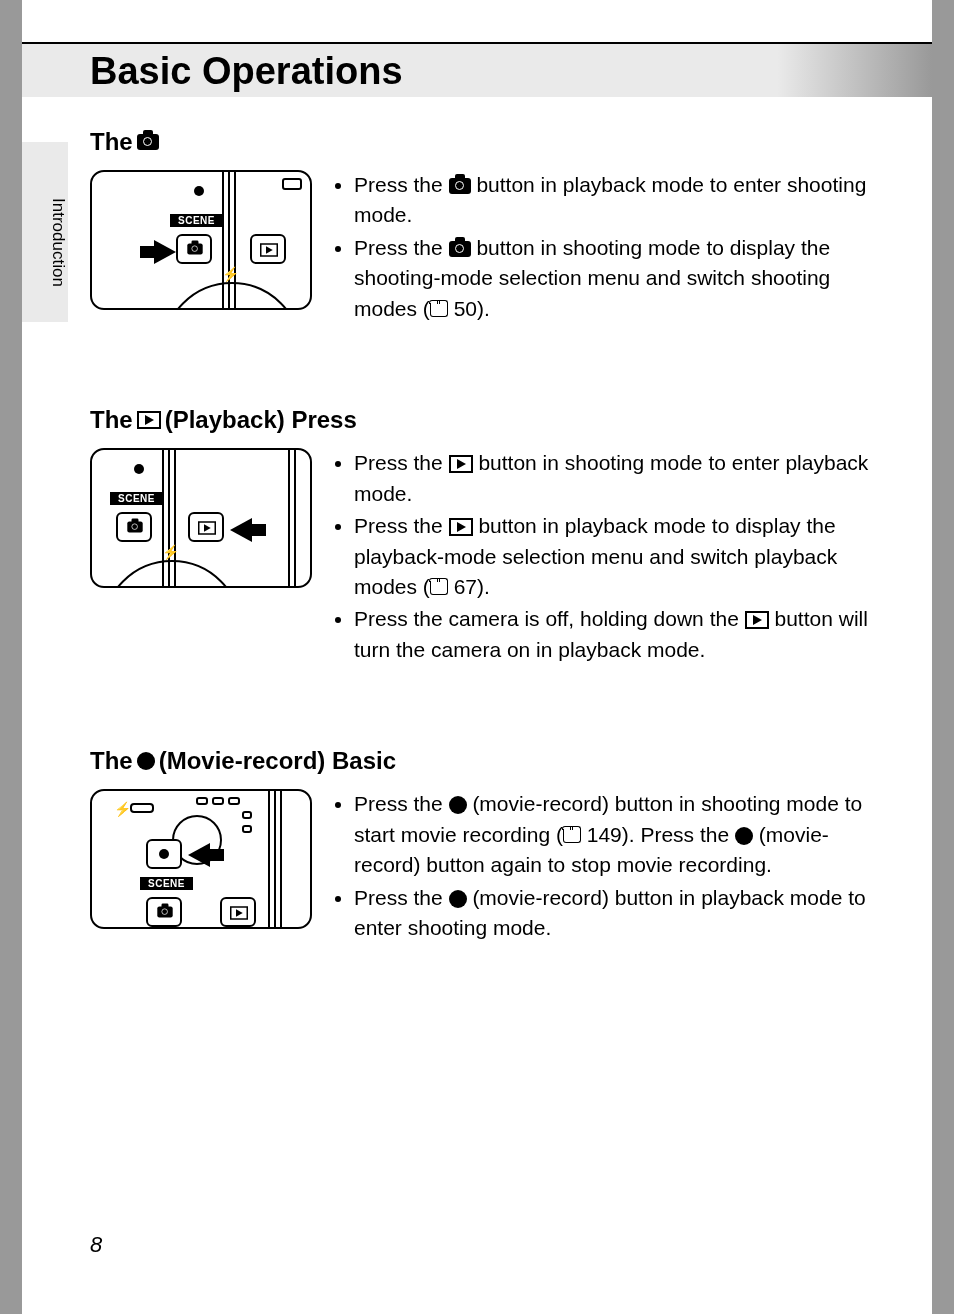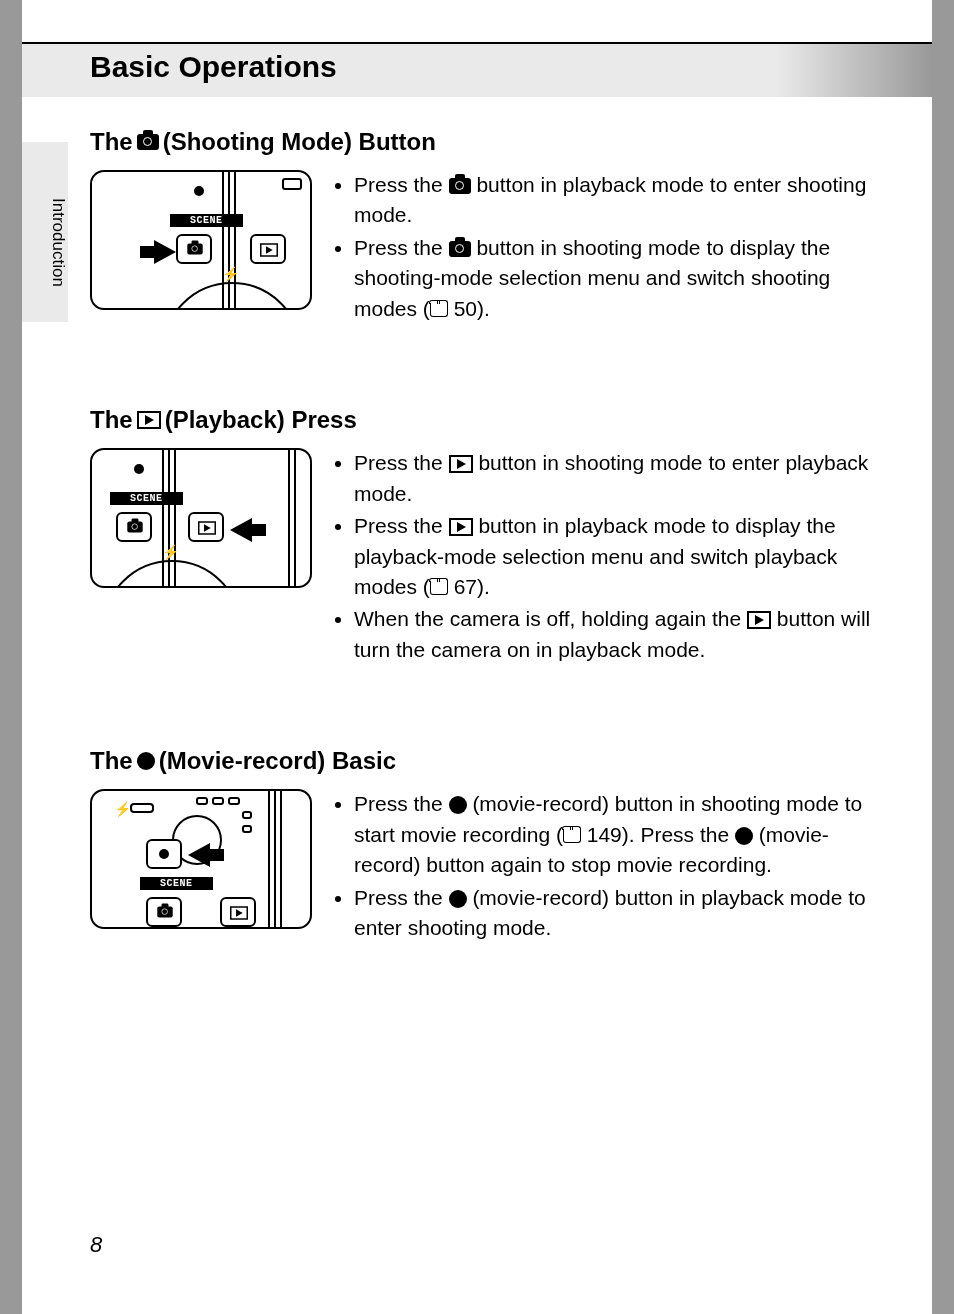--- a/index.html
+++ b/index.html
@@ -24,21 +24,21 @@
       top: 42px;
       width: 910px;
       height: 55px;
       background: linear-gradient(to right, #eaeaea 0%, #eaeaea 83%, #999 100%);
       border-top: 2px solid #000;
     }
     .header-title {
       position: absolute;
       left: 68px;
       top: 6px;
-      font-size: 30px;
+      font-size: 38px;
       font-weight: bold;
       color: #000;
     }
     .side-tab {
       position: absolute;
       left: 0;
       top: 142px;
       width: 46px;
       height: 180px;
       background: #eaeaea;
@@ -179,23 +179,22 @@
       border-radius: 6px;
       background: #fff;
     }
     .d-dot { position: absolute; width: 10px; height: 10px; background: #000; border-radius: 50%; }
     .d-scene {
       position: absolute;
       font-size: 10px;
       font-weight: bold;
       background: #000;
       color: #fff;
-      padding: 1px 20px;
+      padding: 1px 8px;
       letter-spacing: 0.5px;
-      font-family: Liberation Mono, monospace;
     }
     .d-arrow-r {
       position: absolute;
       width: 0; height: 0;
       border-top: 12px solid transparent;
       border-bottom: 12px solid transparent;
       border-left: 22px solid #000;
     }
     .d-arrow-r::before {
       content: "";
@@ -242,21 +241,20 @@
 
   <div class="side-tab"></div>
   <div class="side-tab-label">Introduction</div>
 
   <div class="content">
 
     <div class="section">
       <div class="section-title">
         <span>The</span>
         <span class="icon-cam"></span>
-        <span>(Shooting Mode) Button</span>
       </div>
       <div class="section-body">
         <div class="diagram">
           <div class="d-line" style="left:130px;top:0;width:2px;height:140px"></div>
           <div class="d-line" style="left:136px;top:0;width:2px;height:140px"></div>
           <div class="d-line" style="left:142px;top:0;width:2px;height:140px"></div>
           <div class="d-dot" style="left:102px;top:14px"></div>
           <div class="d-btn" style="left:190px;top:6px;width:20px;height:12px;border-radius:3px"></div>
           <div class="d-scene" style="left:78px;top:42px">SCENE</div>
           <div class="d-arrow-r" style="left:62px;top:68px"></div>
@@ -293,21 +291,21 @@
           <div class="d-btn" style="left:96px;top:62px;width:36px;height:30px"></div>
           <span class="icon-play" style="position:absolute;left:103px;top:69px;transform:scale(0.75)"></span>
           <div class="d-arrow-l" style="left:138px;top:68px"></div>
           <div class="d-arc" style="left:10px;top:110px;width:140px;height:140px"></div>
           <div class="d-line" style="left:196px;top:0;width:2px;height:140px"></div>
           <div class="d-line" style="left:202px;top:0;width:2px;height:140px"></div>
         </div>
         <ul class="bullets">
           <li><span>Press the </span><span class="icon-play"></span><span> button in shooting mode to enter playback mode.</span></li>
           <li><span>Press the </span><span class="icon-play"></span><span> button in playback mode to display the playback-mode selection menu and switch playback modes (</span><span class="icon-book"></span><span> 67).</span></li>
-          <li><span>When the camera is off, holding again the </span><span class="icon-play"></span><span> button will turn the camera on in playback mode.</span></li>
+          <li><span>Press the camera is off, holding down the </span><span class="icon-play"></span><span> button will turn the camera on in playback mode.</span></li>
         </ul>
       </div>
     </div>
 
     <div class="section" style="margin-top:80px">
       <div class="section-title">
         <span>The</span>
         <span class="icon-dot"></span>
         <span>(Movie-record) Basic</span>
       </div>

